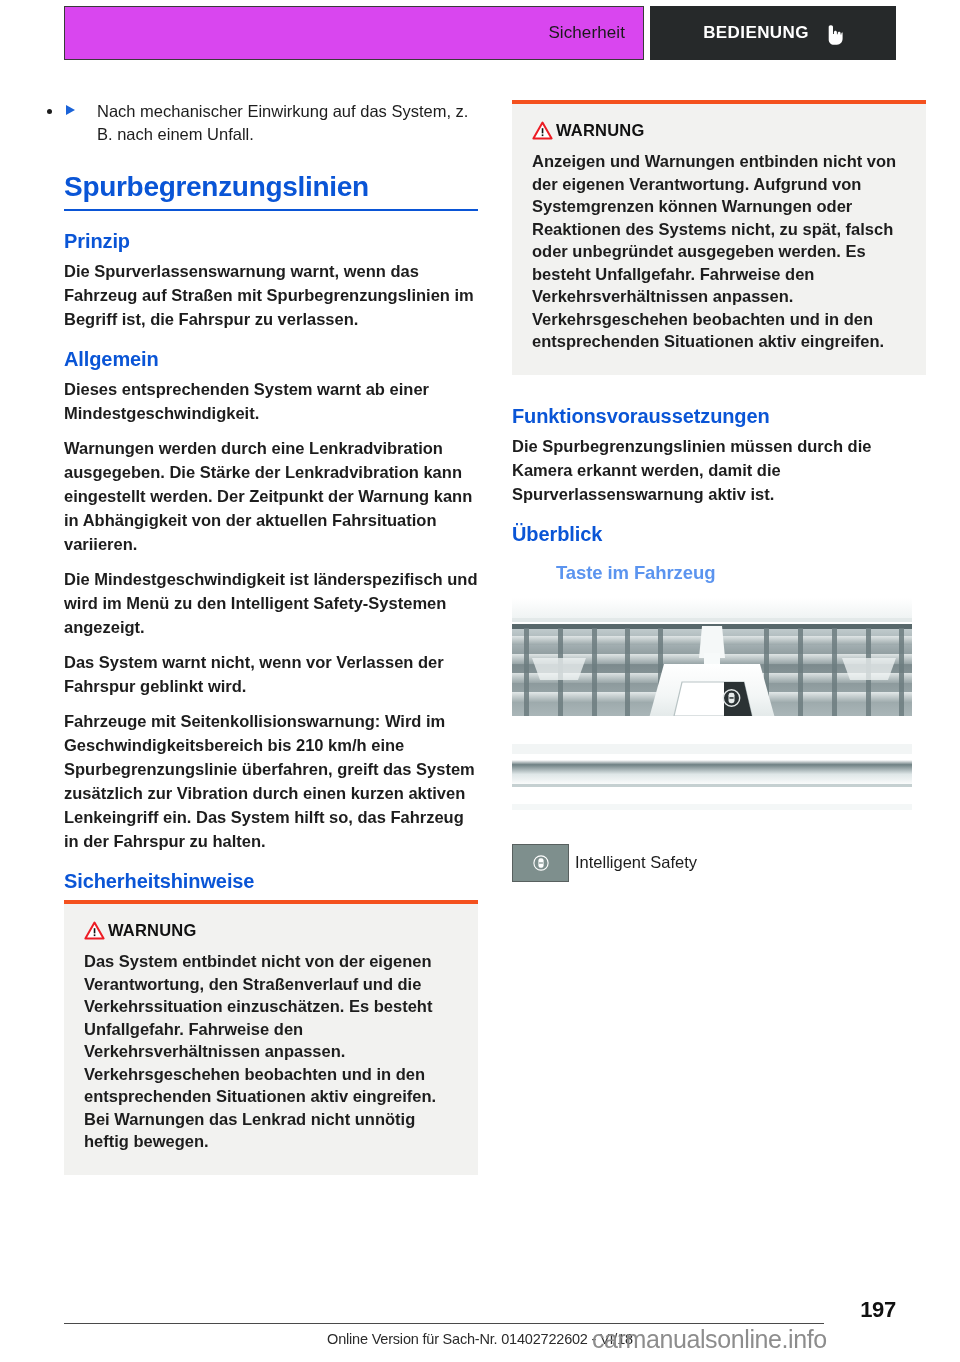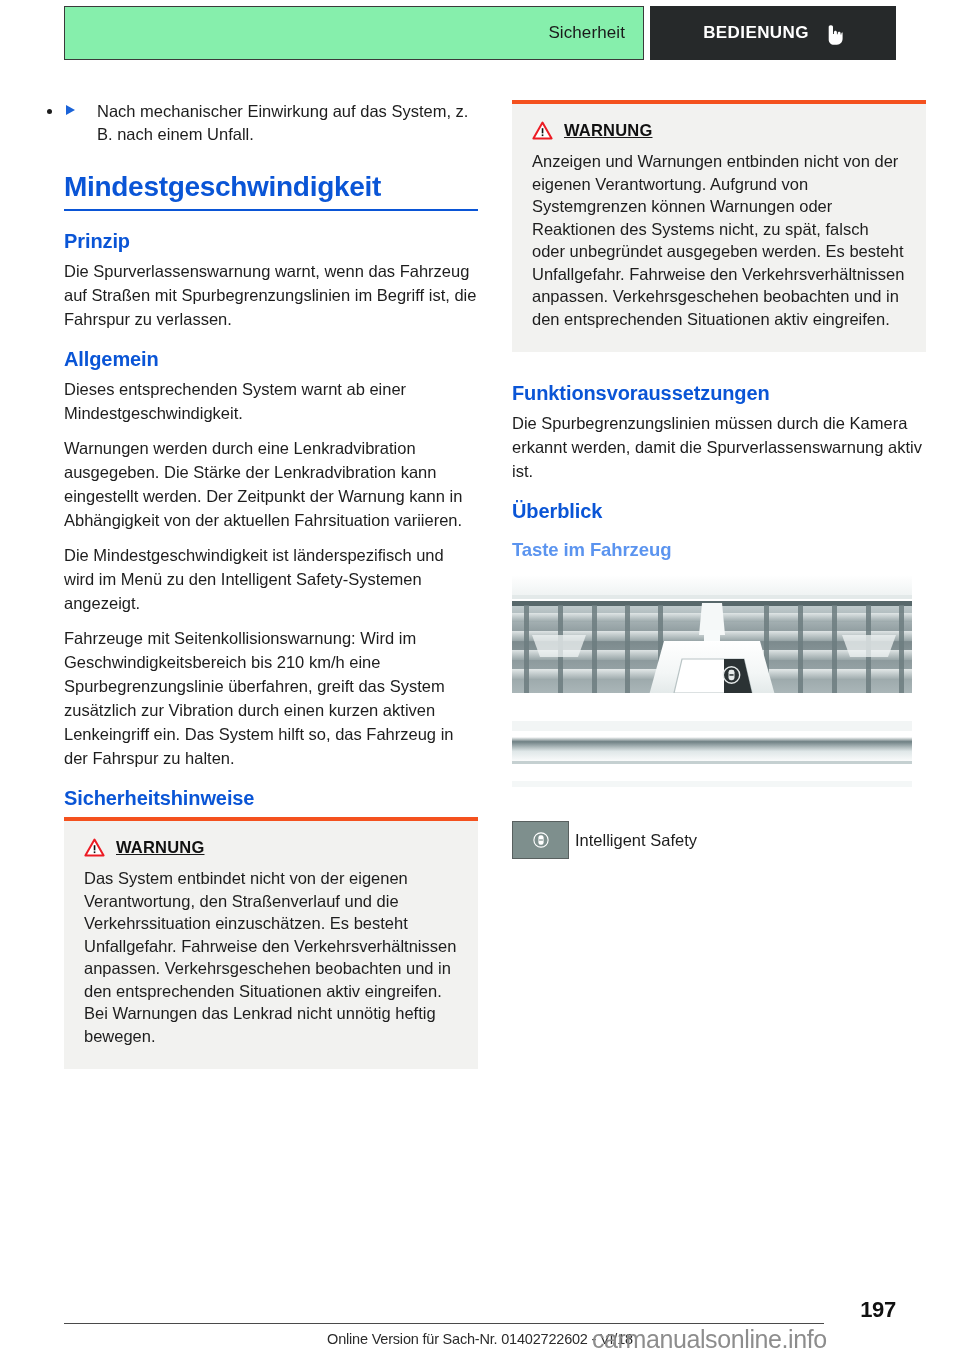--- a/index.html
+++ b/index.html
@@ -27,21 +27,21 @@
     align-items: stretch;
   }
   .header-left {
     flex: 0 0 580px;
     border: 1px solid #3a3a3a;
     box-sizing: border-box;
     display: flex;
     align-items: center;
     justify-content: flex-end;
     padding-right: 18px;
-    background: #86efac;
+    background: #d946ef;
   }
   .header-left-text {
     font-size: 17px;
     color: #1a1a1a;
     letter-spacing: 0.1px;
   }
   .header-right {
     flex: 1 1 auto;
     margin-left: 6px;
     background: #26292a;
@@ -68,20 +68,21 @@
   .col {
     position: absolute;
     top: 100px;
     width: 414px;
   }
   .col-left { left: 64px; }
   .col-right { left: 512px; }
 
   p, h1, h2, h3 {
     margin: 0;
+    font-weight: bold;
   }
 
   .body-text {
     font-size: 16.5px;
     line-height: 24px;
     color: #1d1d1d;
     margin-bottom: 11px;
   }
 
   
@@ -122,36 +123,36 @@
     letter-spacing: -0.1px;
   }
   .h2-title.spaced { margin-top: 17px; }
   .h3-title {
     font-size: 18.5px;
     font-weight: bold;
     color: #5b94ef;
     margin-top: 16px;
     margin-bottom: 14px;
     letter-spacing: -0.1px;
+    margin-left: 44px;
   }
 
   
   .warn-box {
     background: #f2f2f0;
     border-top: 4px solid #f4511e;
     padding: 17px 20px 22px 20px;
     box-sizing: border-box;
     margin-top: 7px;
   }
   .warn-head {
     display: flex;
     align-items: center;
-    gap: 11px;
+    gap: 3px;
     margin-bottom: 10px;
-    text-decoration: underline;
   }
   .warn-head-text {
     font-size: 16.5px;
     font-weight: bold;
     color: #111111;
     letter-spacing: 0.2px;
   }
   .warn-triangle { width: 21px; height: 19px; display: block; }
   .warn-text {
     font-size: 16.5px;
@@ -247,29 +248,30 @@
 
 <div class="col col-left">
 
   <ul class="bullet-list">
     <li class="bullet-item">
       <span class="bullet-marker"></span>
       <span>Nach mechanischer Einwirkung auf das System, z. B. nach einem Unfall.</span>
     </li>
   </ul>
 
-  <h1 class="h1-title">Mindestgeschwindigkeit</h1>
+  <h1 class="h1-title">Spurbegrenzungslinien</h1>
 
   <h2 class="h2-title">Prinzip</h2>
   <p class="body-text">Die Spurverlassenswarnung warnt, wenn das Fahrzeug auf Straßen mit Spurbegrenzungslinien im Begriff ist, die Fahrspur zu verlassen.</p>
 
   <h2 class="h2-title spaced">Allgemein</h2>
   <p class="body-text">Dieses entsprechenden System warnt ab einer Mindestgeschwindigkeit.</p>
   <p class="body-text">Warnungen werden durch eine Lenkradvibration ausgegeben. Die Stärke der Lenkradvibration kann eingestellt werden. Der Zeitpunkt der Warnung kann in Abhängigkeit von der aktuellen Fahrsituation variieren.</p>
   <p class="body-text">Die Mindestgeschwindigkeit ist länderspezifisch und wird im Menü zu den Intelligent Safety-Systemen angezeigt.</p>
+  <p class="body-text">Das System warnt nicht, wenn vor Verlassen der Fahrspur geblinkt wird.</p>
   <p class="body-text">Fahrzeuge mit Seitenkollisionswarnung: Wird im Geschwindigkeitsbereich bis 210 km/h eine Spurbegrenzungslinie überfahren, greift das System zusätzlich zur Vibration durch einen kurzen aktiven Lenkeingriff ein. Das System hilft so, das Fahrzeug in der Fahrspur zu halten.</p>
 
   <h2 class="h2-title spaced">Sicherheitshinweise</h2>
 
   <div class="warn-box">
     <div class="warn-head">
       <span>
         <svg class="warn-triangle" viewBox="0 0 22 20" aria-hidden="true">
           <path d="M11 1.6 L20.6 18.4 L1.4 18.4 Z" fill="#ffffff" stroke="#ec1c24" stroke-width="2.1" stroke-linejoin="round"></path>
           <rect x="10.2" y="7.6" width="1.7" height="5.4" fill="#111111"></rect>

